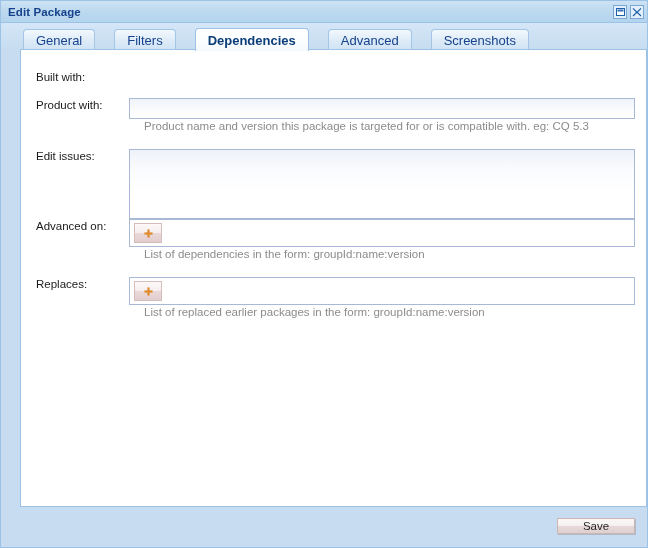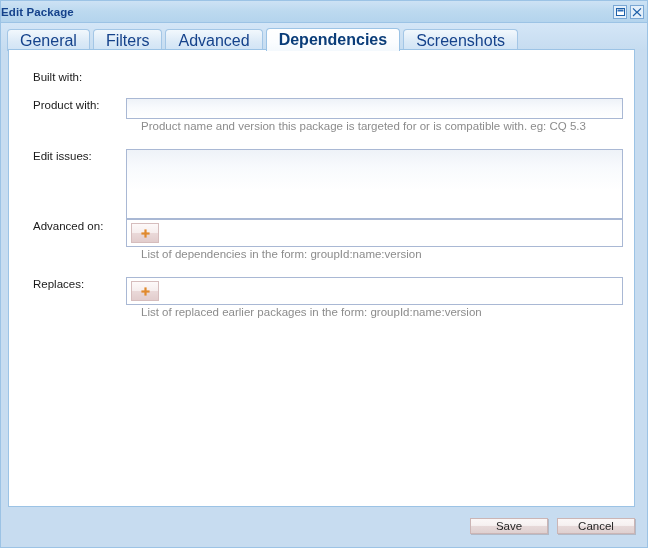--- a/index.html
+++ b/index.html
@@ -31,20 +31,21 @@
     box-sizing: border-box;
     background: linear-gradient(to bottom, #cde2f4 0%, #bcd9ef 50%, #b4d4ed 100%);
     border-bottom: 1px solid #9cc3e5;
     display: flex;
     align-items: center;
   }
   .title-text {
     font-size: 11.5px;
     font-weight: bold;
     color: #15428b;
+    margin-left: 7px;
     letter-spacing: 0.1px;
     user-select: none;
   }
   .title-tools {
     margin-left: auto;
     margin-right: 5px;
     display: flex;
     gap: 3px;
     align-items: center;
   }
@@ -76,53 +77,53 @@
     gap: 3px;
   }
   .tab {
     position: relative;
     height: 22px;
     box-sizing: border-box;
     padding: 0 12px;
     display: flex;
     align-items: center;
     justify-content: center;
-    font-size: 16px;
+    font-size: 13px;
     color: #15428b;
     border: 1px solid #a3c6e6;
     border-bottom: none;
     border-radius: 4px 4px 0 0;
     background: linear-gradient(to bottom, #f2f8fd 0%, #dceaf7 55%, #cfe3f5 100%);
     cursor: pointer;
     user-select: none;
     white-space: nowrap;
     top: 1px;
+    margin-left: 16px;
   }
   .tab.active {
     font-weight: bold;
     color: #0b3d79;
     background: linear-gradient(to bottom, #ffffff 0%, #fbfdff 60%, #f4f9fd 100%);
     border-color: #9cc3e5;
     height: 23px;
     z-index: 3;
     top: 1px;
   }
 
   
   .content {
     position: absolute;
-    left: 7px;
+    left: 19px;
     top: 48px;
     width: 627px;
     height: 458px;
     box-sizing: border-box;
     background: #ffffff;
     border: 1px solid #9cc3e5;
     overflow: hidden;
-    padding-left: 9px;
   }
 
   .form {
     position: relative;
     padding: 20px 0 0 0;
   }
 
   .row {
     display: flex;
     align-items: flex-start;
@@ -264,25 +265,25 @@
     </div>
   </div>
 
   <div class="tabstrip">
     <div class="tab">
       <span>General</span>
     </div>
     <div class="tab">
       <span>Filters</span>
     </div>
+    <div class="tab active">
+      <span>Dependencies</span>
+    </div>
     <div class="tab">
       <span>Advanced</span>
-    </div>
-    <div class="tab active">
-      <span>Dependencies</span>
     </div>
     <div class="tab">
       <span>Screenshots</span>
     </div>
   </div>
 
   <div class="content">
     <div class="form">
 
       <div class="row">
@@ -338,16 +339,15 @@
           </div>
         </div>
       </div>
       <div class="hint">List of replaced earlier packages in the form: groupId:name:version</div>
 
     </div>
   </div>
 
   <div class="footer">
     <button class="btn">Save</button>
-    <button class="btn">Cancel</button>
   </div>
 
 </div>
 
 </body></html>

